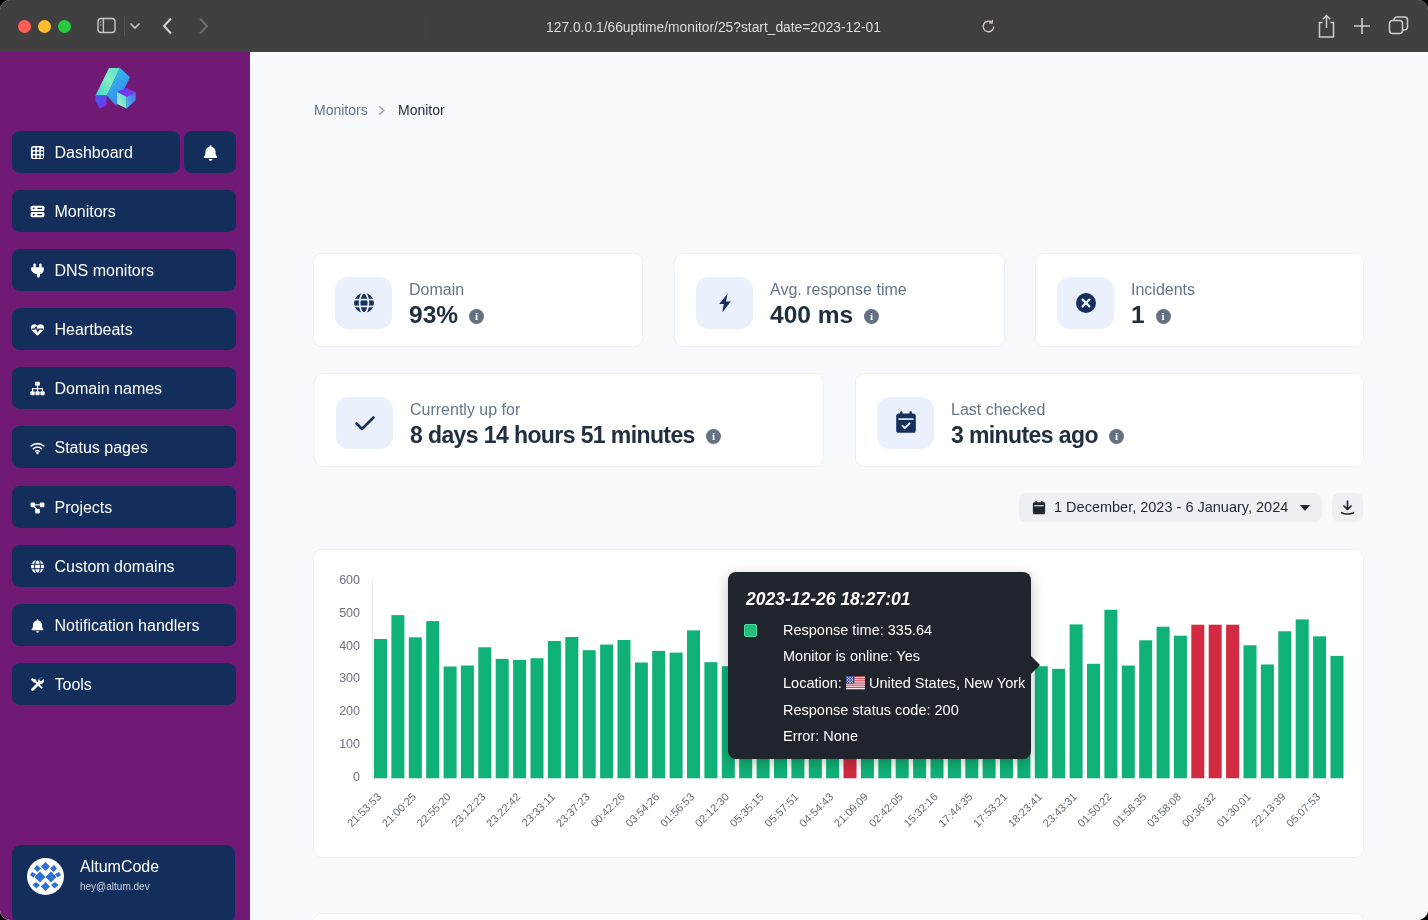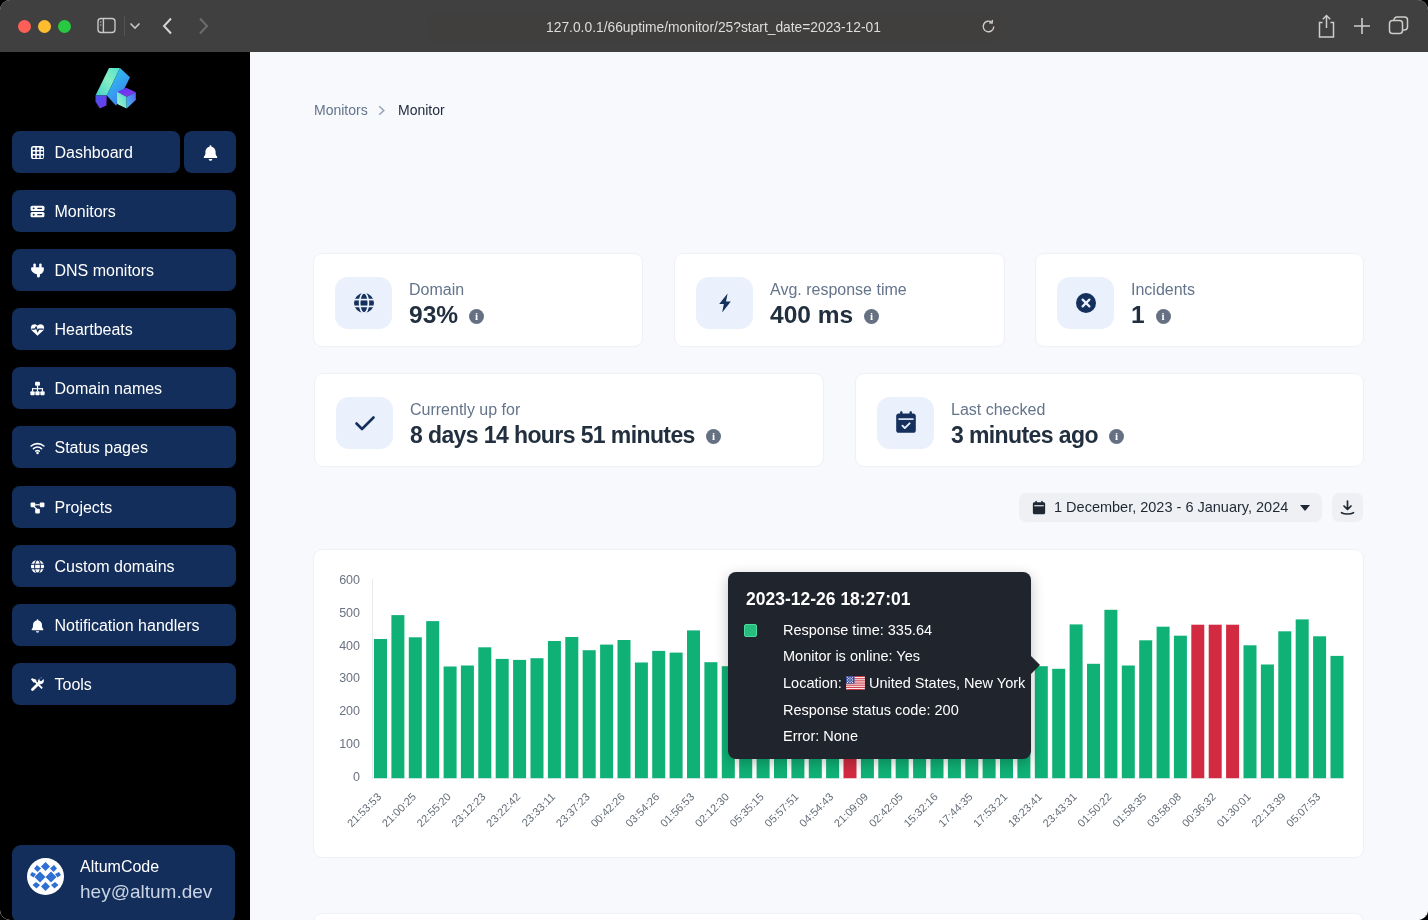--- a/index.html
+++ b/index.html
@@ -2,21 +2,21 @@
 <html><head><meta charset="utf-8">
 <style>
 *{margin:0;padding:0;box-sizing:border-box;}
 html,body{width:1428px;height:920px;background:#000;font-family:"Liberation Sans",sans-serif;overflow:hidden;}
 .window{position:absolute;left:0;top:0;width:1428px;height:920px;border-radius:10px;overflow:hidden;background:#f7f9fc;}
 .chrome{position:absolute;left:0;top:0;width:1428px;height:52px;background:#404040;}
 .tl{position:absolute;top:19.5px;width:13px;height:13px;border-radius:50%;}
 .chromeicon{position:absolute;}
 .urlfield{position:absolute;left:426px;top:13px;width:575px;height:29px;background:#413f3e;border-radius:7px;color:#dedddc;font-size:13.8px;text-align:center;line-height:29px;}
 .app{position:absolute;left:0;top:52px;width:1428px;height:868px;background:#f7f9fc;}
-.sidebar{position:absolute;left:0;top:0;width:250px;height:868px;background:#000000;}
+.sidebar{position:absolute;left:0;top:0;width:250px;height:868px;background:#701a75;}
 .mbtn{position:absolute;left:12px;width:224px;height:42px;background:#132e5a;border-radius:8px;color:#fff;}
 .mbtn .ic{position:absolute;left:17.5px;top:13.5px;width:15px;height:15px;}
 .mbtn .lb{position:absolute;left:42.5px;top:12.5px;font-size:16px;color:#fff;letter-spacing:0;}
 .card{position:absolute;background:#fff;border-radius:9px;border:1px solid #eef1f5;}
 .iconbox{position:absolute;left:21px;top:23px;width:57px;height:52px;border-radius:13px;background:#eaf1fc;}
 .stitle{position:absolute;left:95px;top:27px;font-size:16px;color:#64748b;}
 .sval{position:absolute;left:95px;top:47px;font-size:24.5px;font-weight:700;color:#222f3f;letter-spacing:0;white-space:nowrap;}
 .sval.wide{font-size:23px;letter-spacing:-0.6px;top:48px;}
 .info{display:inline-block;width:15px;height:15px;border-radius:50%;background:#657182;color:#fff;font-size:11px;font-weight:700;text-align:center;line-height:15px;vertical-align:3px;margin-left:11px;font-family:"Liberation Serif",serif;}
 .ttrow{position:relative;padding-left:39px;font-size:14.5px;color:#fff;height:26.7px;line-height:26.7px;white-space:nowrap;}
@@ -219,21 +219,21 @@
 <polygon points="5,14 9,16 6.5,19.5 3,17"></polygon>
 <polygon points="32,14 34,17 30.5,19.5 28,16"></polygon>
 <polygon points="13,13.5 18.5,19 13,24.5 7.5,19"></polygon>
 <polygon points="24,13.5 29.5,19 24,24.5 18.5,19"></polygon>
 <polygon points="9,24 13,27 9.5,30.5 5.5,27"></polygon>
 <polygon points="28,24 31.5,27 27.5,30.5 24,27"></polygon>
 <polygon points="18.5,24 23,28.5 18.5,33 14,28.5"></polygon>
 </g>
           </svg>
         <div style="position:absolute;left:68px;top:13px;font-size:16px;color:#fff;">AltumCode</div>
-        <div style="position:absolute;left:68px;top:36px;font-size:19px;color:#c9d4e4;">hey@altum.dev</div>
+        <div style="position:absolute;left:68px;top:36px;font-size:10px;color:#c9d4e4;">hey@altum.dev</div>
       </div>
     </div>
     <div style="position:absolute;left:314px;top:50px;font-size:14px;color:#64748b;">Monitors</div>
     <svg style="position:absolute;left:378px;top:53px;" width="7" height="11" viewBox="0 0 7 11" fill="none" stroke="#94a3b8" stroke-width="1.5">
         <path d="M1.2 1.2 L5.8 5.5 L1.2 9.8"></path>
       </svg>
     <div style="position:absolute;left:398px;top:50px;font-size:14px;color:#1e293b;font-weight:500;">Monitor</div>
 
 
     <div class="card" style="left:313px;top:201px;width:330px;height:94px;">
@@ -400,21 +400,21 @@
 <text transform="translate(763.6,247.5) rotate(-45)" text-anchor="end" font-size="11" fill="#646c76">23:43:31</text>
 <text transform="translate(798.4,247.5) rotate(-45)" text-anchor="end" font-size="11" fill="#646c76">01:50:22</text>
 <text transform="translate(833.2,247.5) rotate(-45)" text-anchor="end" font-size="11" fill="#646c76">01:58:35</text>
 <text transform="translate(867.9,247.5) rotate(-45)" text-anchor="end" font-size="11" fill="#646c76">03:58:08</text>
 <text transform="translate(902.7,247.5) rotate(-45)" text-anchor="end" font-size="11" fill="#646c76">00:36:32</text>
 <text transform="translate(937.5,247.5) rotate(-45)" text-anchor="end" font-size="11" fill="#646c76">01:30:01</text>
 <text transform="translate(972.3,247.5) rotate(-45)" text-anchor="end" font-size="11" fill="#646c76">22:13:39</text>
 <text transform="translate(1007.1,247.5) rotate(-45)" text-anchor="end" font-size="11" fill="#646c76">05:07:53</text>
 </svg>
       <div style="position:absolute;left:414px;top:22px;width:303px;height:187px;background:#20242d;border-radius:8px;box-shadow:0 4px 14px rgba(0,0,0,.25);">
-        <div style="position:absolute;left:18px;top:17px;font-size:17.5px;font-weight:700;color:#fff;">2023-12-26 18:27:01</div>
+        <div style="position:absolute;left:18px;top:17px;font-size:17.5px;font-weight:700;color:#fff;font-style:italic;">2023-12-26 18:27:01</div>
         <div style="position:absolute;left:16px;top:44.5px;">
           <div class="ttrow"><span style="position:absolute;left:0;top:7px;width:13px;height:13px;background:#26bd7e;border:1.5px solid #49dca0;border-radius:2px;"></span>Response time: 335.64</div>
           <div class="ttrow">Monitor is online: Yes</div>
           <div class="ttrow">Location: <svg viewBox="0 0 19 14" width="19" height="14" style="vertical-align:-2px;border-radius:2px;">
                 <rect width="19" height="14" fill="#fff"></rect>
                 <g fill="#c8313e">
                   <rect y="0" width="19" height="1.1"></rect>
                   <rect y="2.2" width="19" height="1.1"></rect>
                   <rect y="4.3" width="19" height="1.1"></rect>
                   <rect y="6.5" width="19" height="1.1"></rect>

